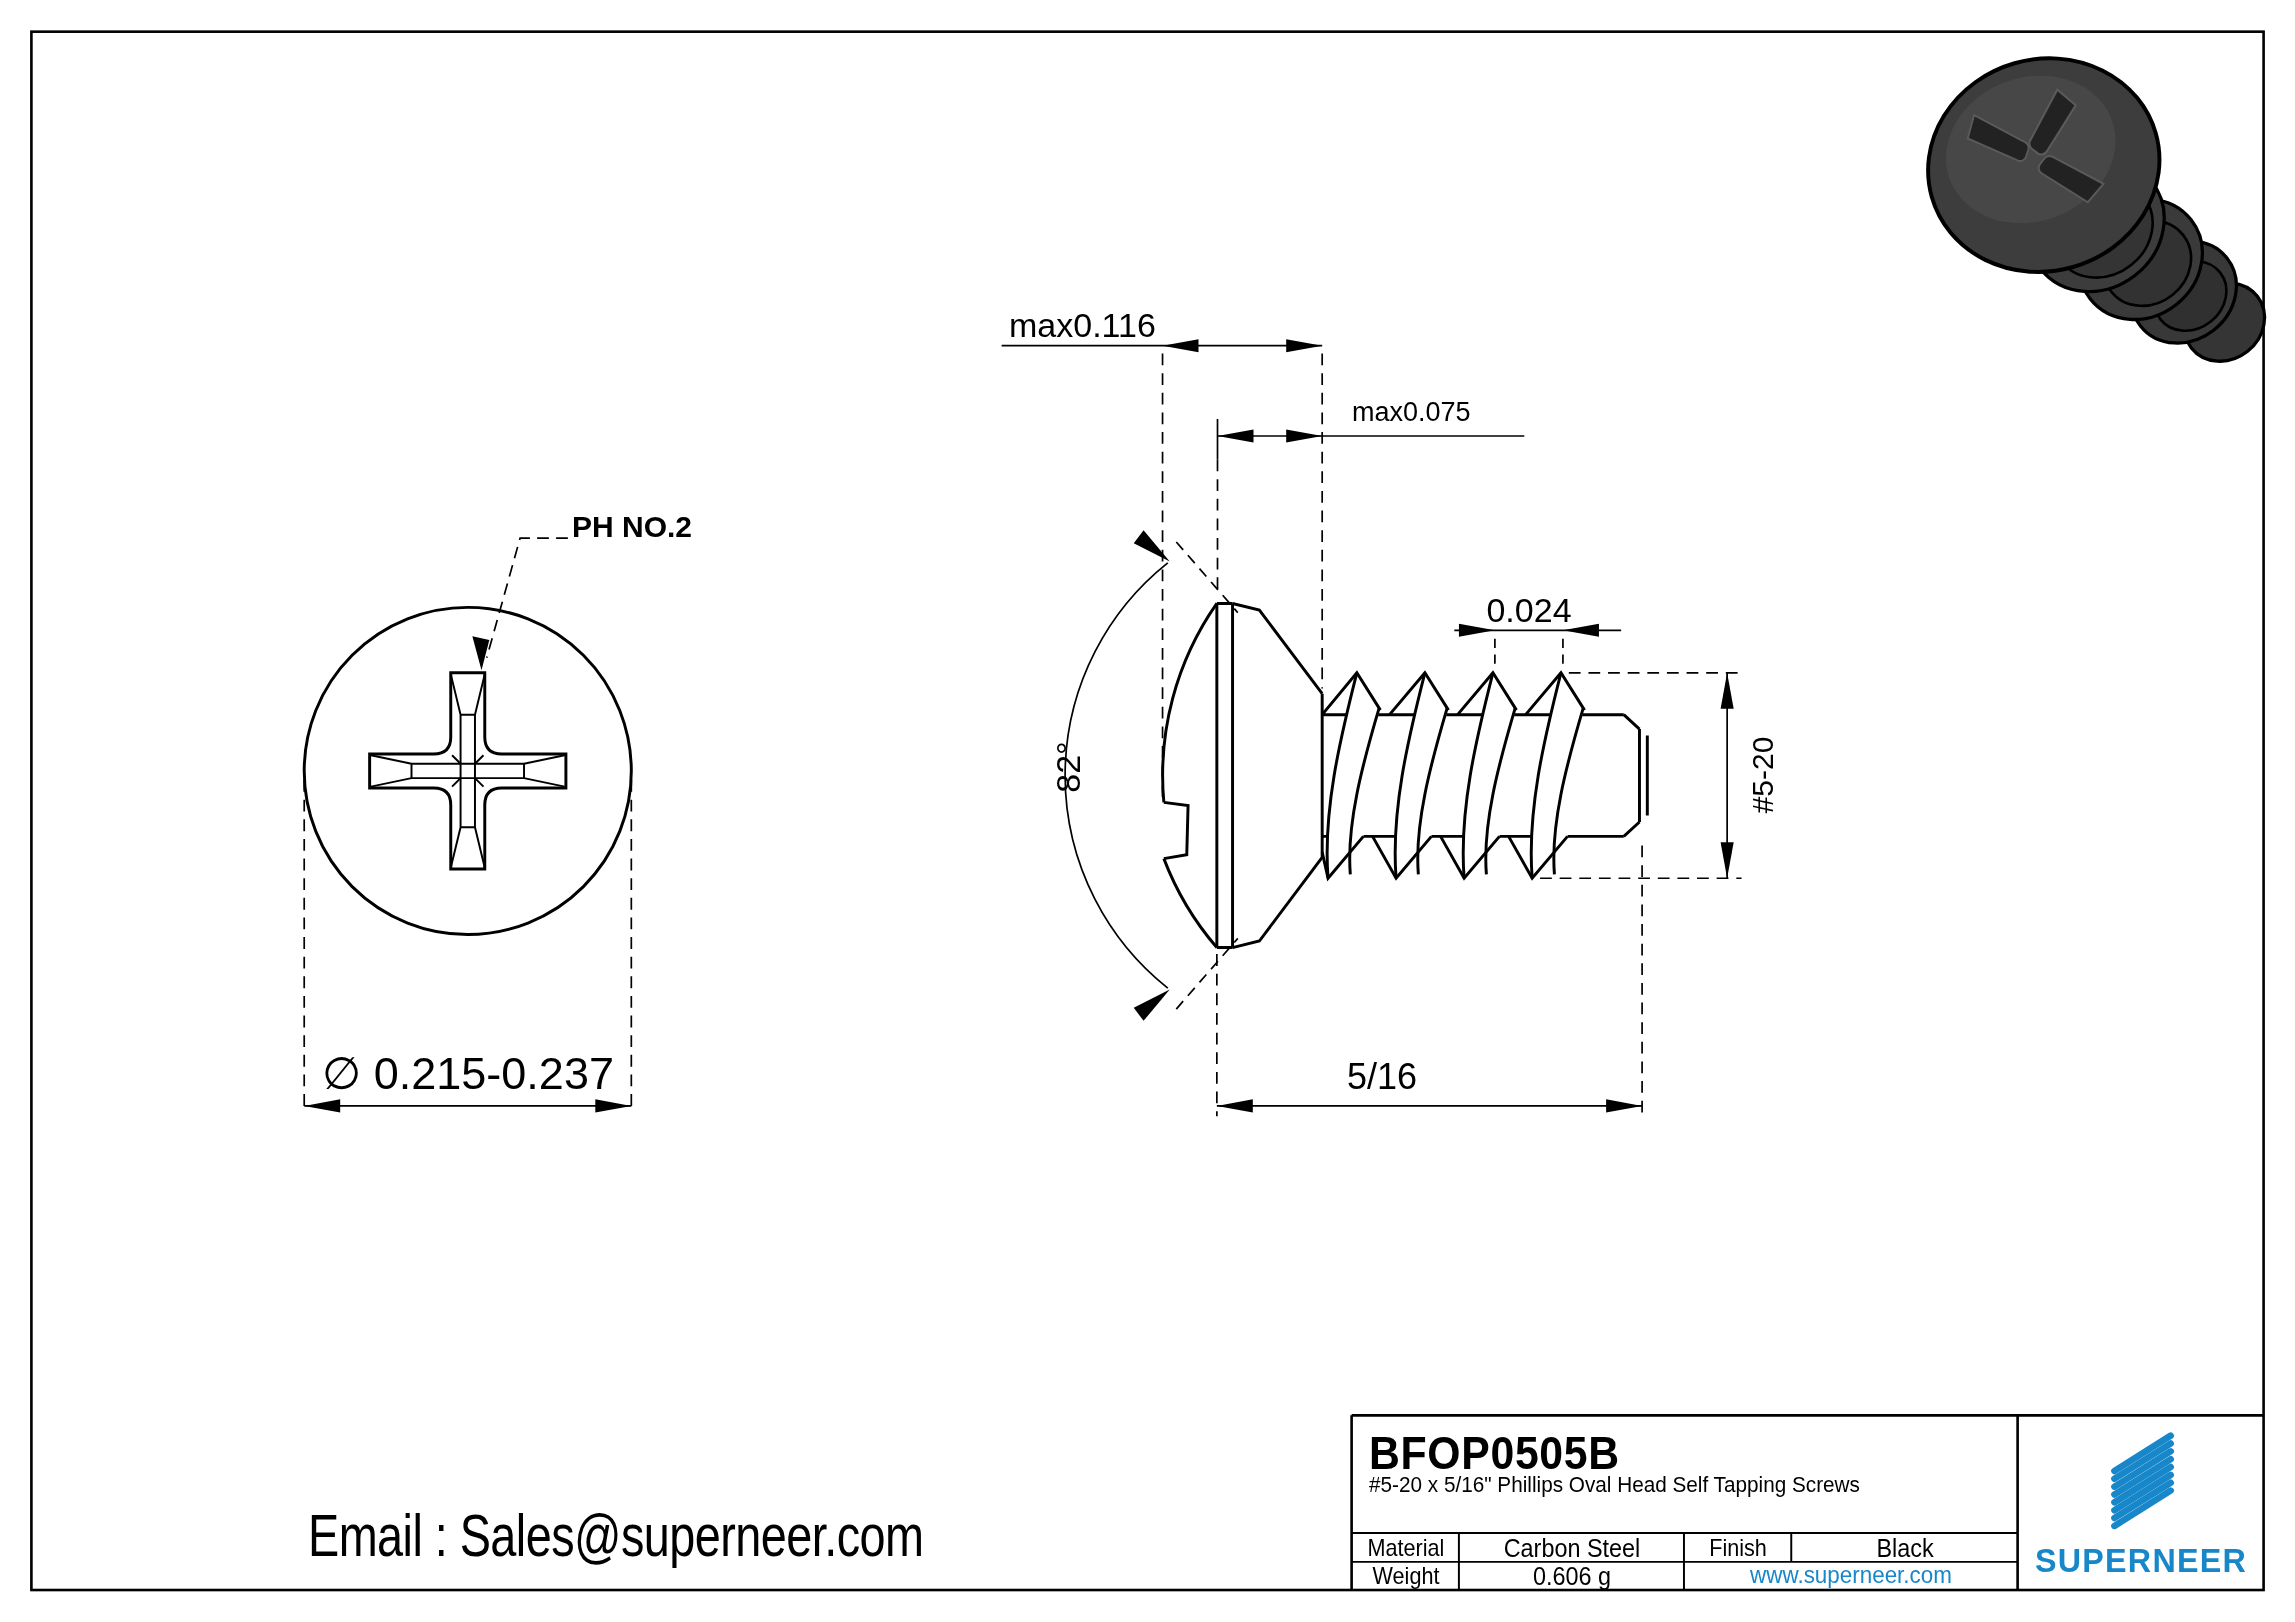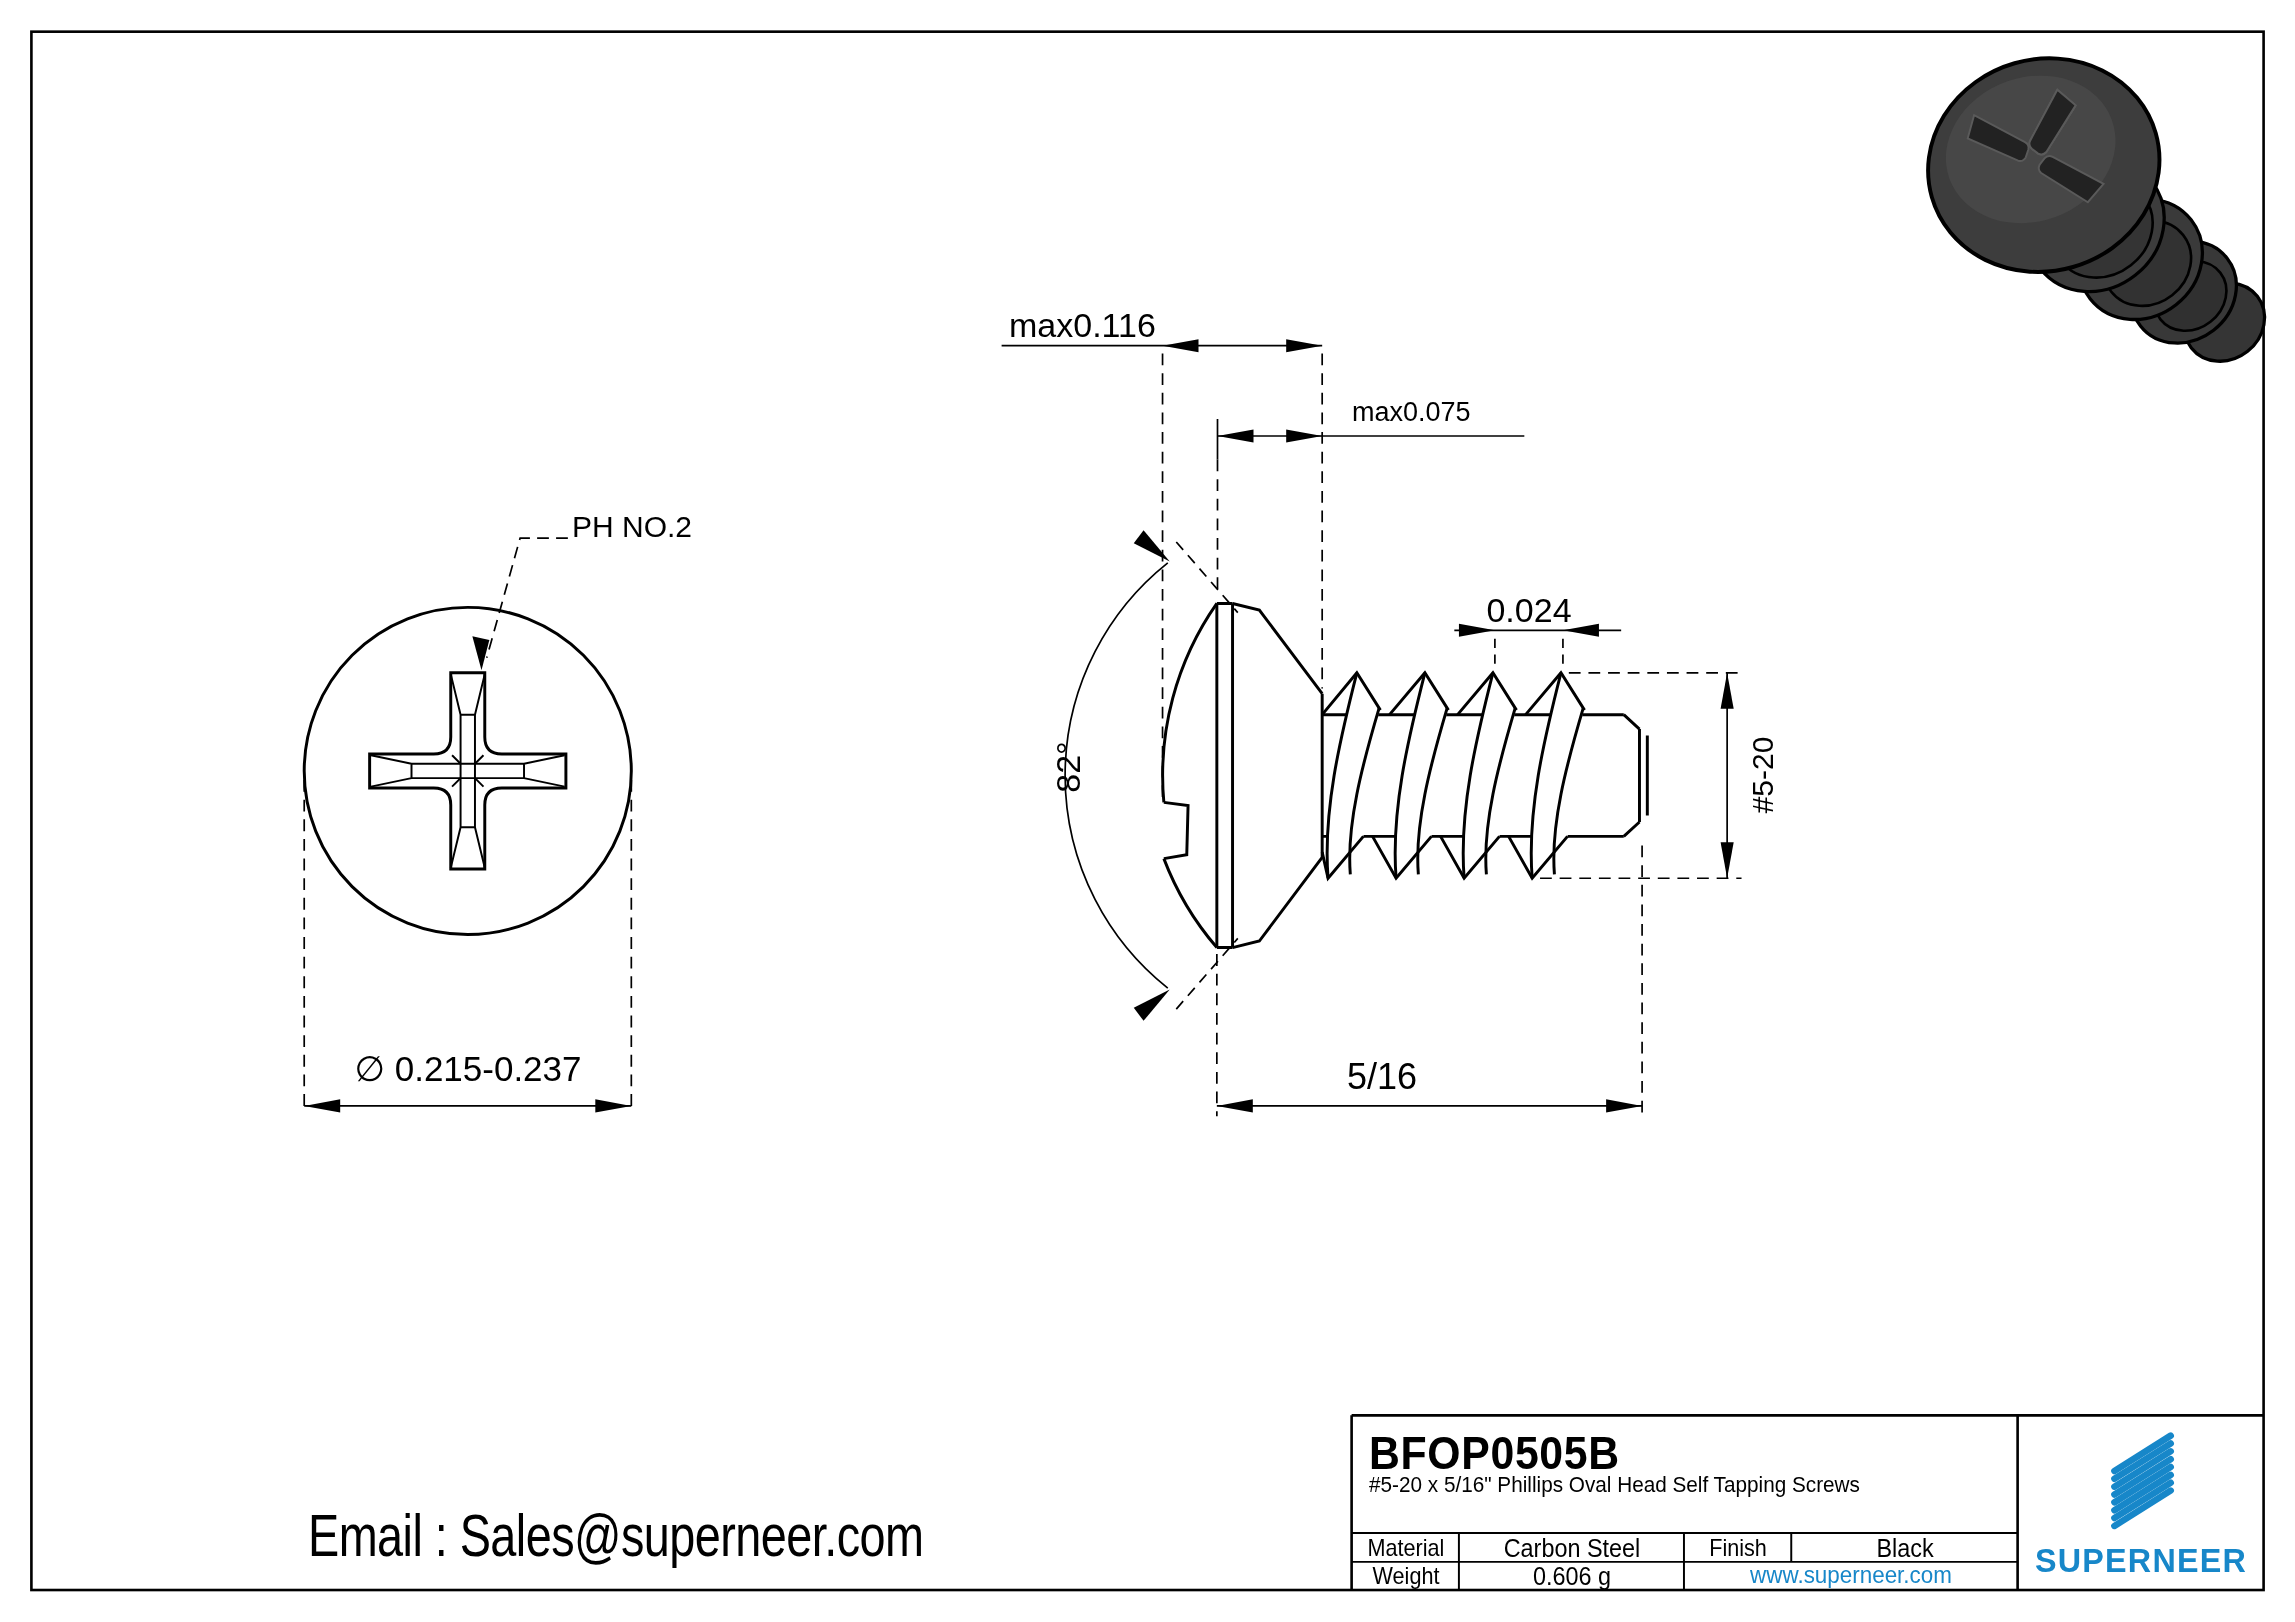--- a/index.html
+++ b/index.html
@@ -174,22 +174,22 @@
       <path d="M3232,2260 L3318,2206"></path>
       <path d="M3232,2272 L3318,2218"></path>
       <path d="M3232,2284 L3318,2230"></path>
       <path d="M3232,2296 L3318,2242"></path>
       <path d="M3232,2308 L3318,2254"></path>
       <path d="M3232,2320 L3318,2266"></path>
       <path d="M3232,2332 L3318,2278"></path>
     </g>
   </svg>
 
-  <div class="txt dim-small" style="left:572px;top:512px;">PH NO.2</div>
-  <div class="txt dim ctr" style="left:468px;top:1051px;font-size:35px;">∅ 0.215-0.237</div>
+  <div class="txt dim-small" style="left:572px;top:512px;font-weight:bold;">PH NO.2</div>
+  <div class="txt dim ctr" style="left:468px;top:1051px;font-size:45px;">∅ 0.215-0.237</div>
 
   <div class="txt dim" style="left:1009px;top:308px;">max0.116</div>
   <div class="txt dim" style="left:1352px;top:399px;font-size:27px;">max0.075</div>
   <div class="txt dim ctr" style="left:1529px;top:593px;">0.024</div>
   <div class="txt dim rot" style="left:1068px;top:767px;">82°</div>
   <div class="txt dim-small rot" style="left:1763px;top:775px;">#5-20</div>
   <div class="txt dim ctr" style="left:1382px;top:1059px;font-size:36px;">5/16</div>
 
   <div class="txt email" style="left:308px;top:1506px;">Email : Sales@superneer.com</div>
 

